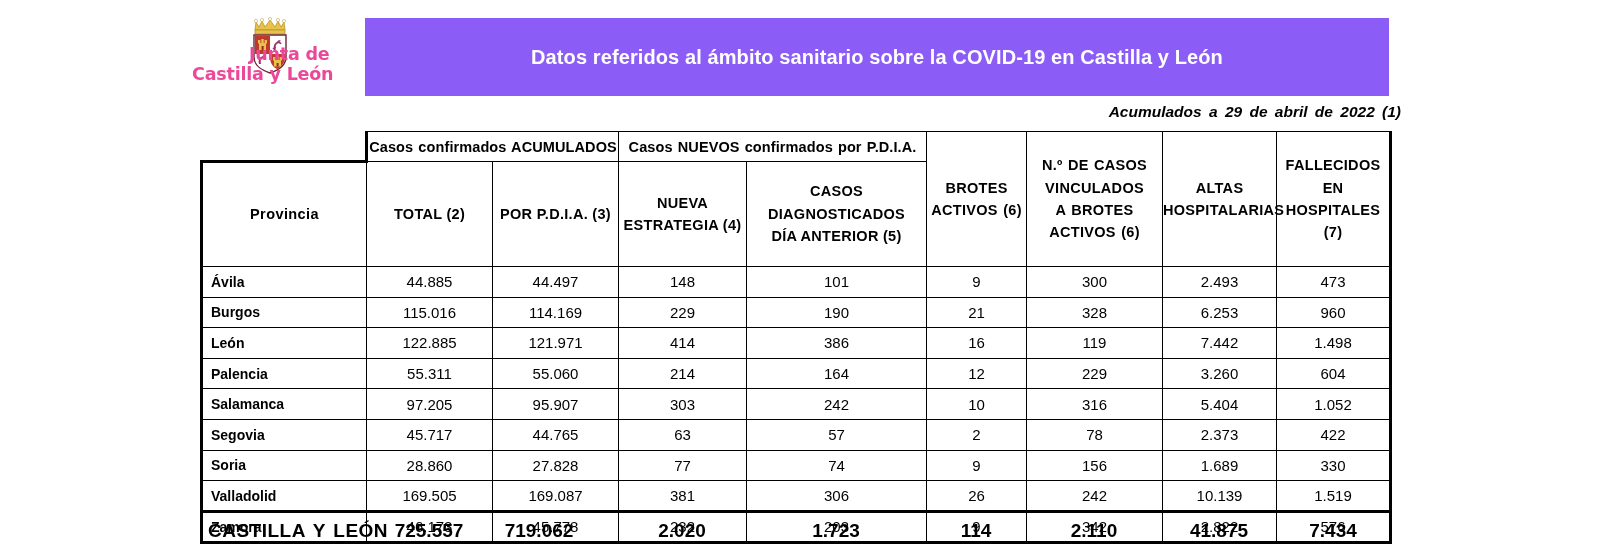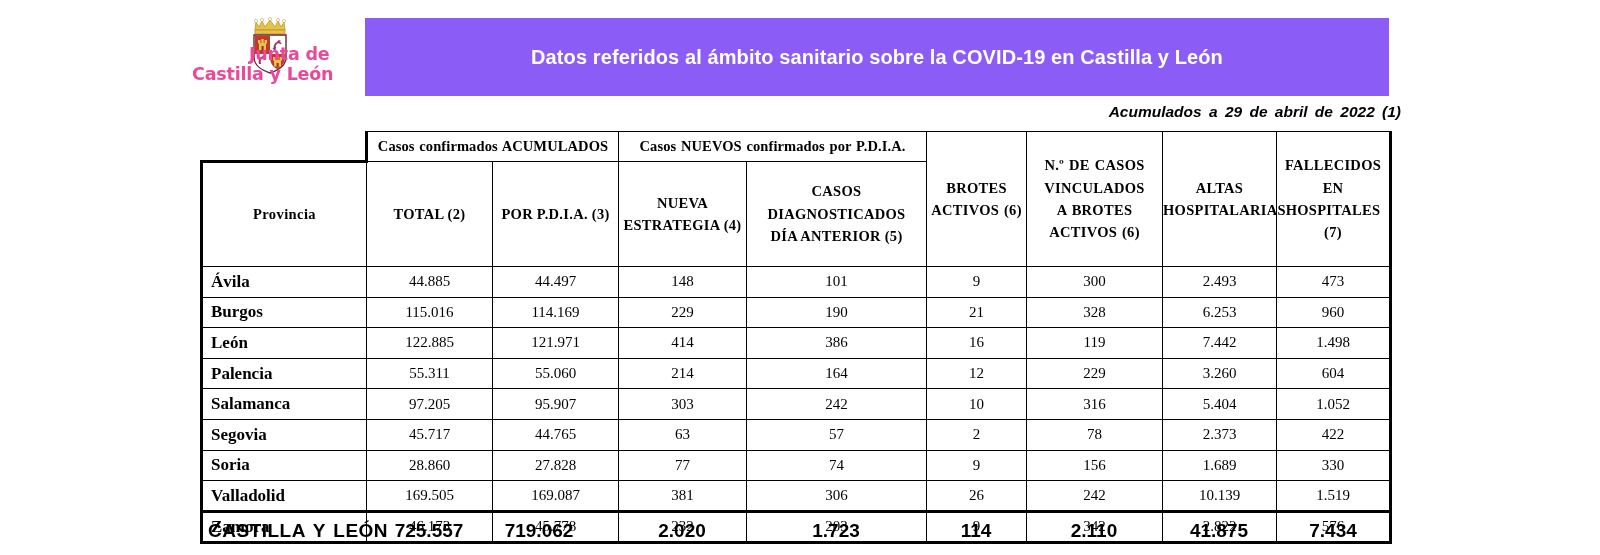--- a/index.html
+++ b/index.html
@@ -91,21 +91,21 @@
     position: absolute;
     left: 200px;
     top: 131px;
     width: 1189px;
   }
 
   table.cyl {
     border-collapse: collapse;
     table-layout: fixed;
     width: 1189px;
-    font-family: Liberation Serif, serif;
+    font-family: Liberation Sans, sans-serif;
     padding-left: 8px;
   }
   table.cyl td, table.cyl th {
     border: 1px solid #000000;
     padding: 0;
     font-weight: bold;
     text-align: center;
     vertical-align: middle;
     font-size: 14.5px;
     color: #000000;
@@ -141,21 +141,21 @@
   
   tr.data td {
     height: 29.6px;
     font-size: 15px;
     font-weight: normal;
   }
   tr.data td.prov {
     text-align: left;
     padding-left: 8px;
     font-weight: bold;
-    font-size: 17px;
+    font-size: 14px;
   }
 
   
   .total-row {
     position: absolute;
     left: 200px;
     top: 510px;
     width: 1189px;
     height: 38px;
     border-top: 3px solid #000000;

